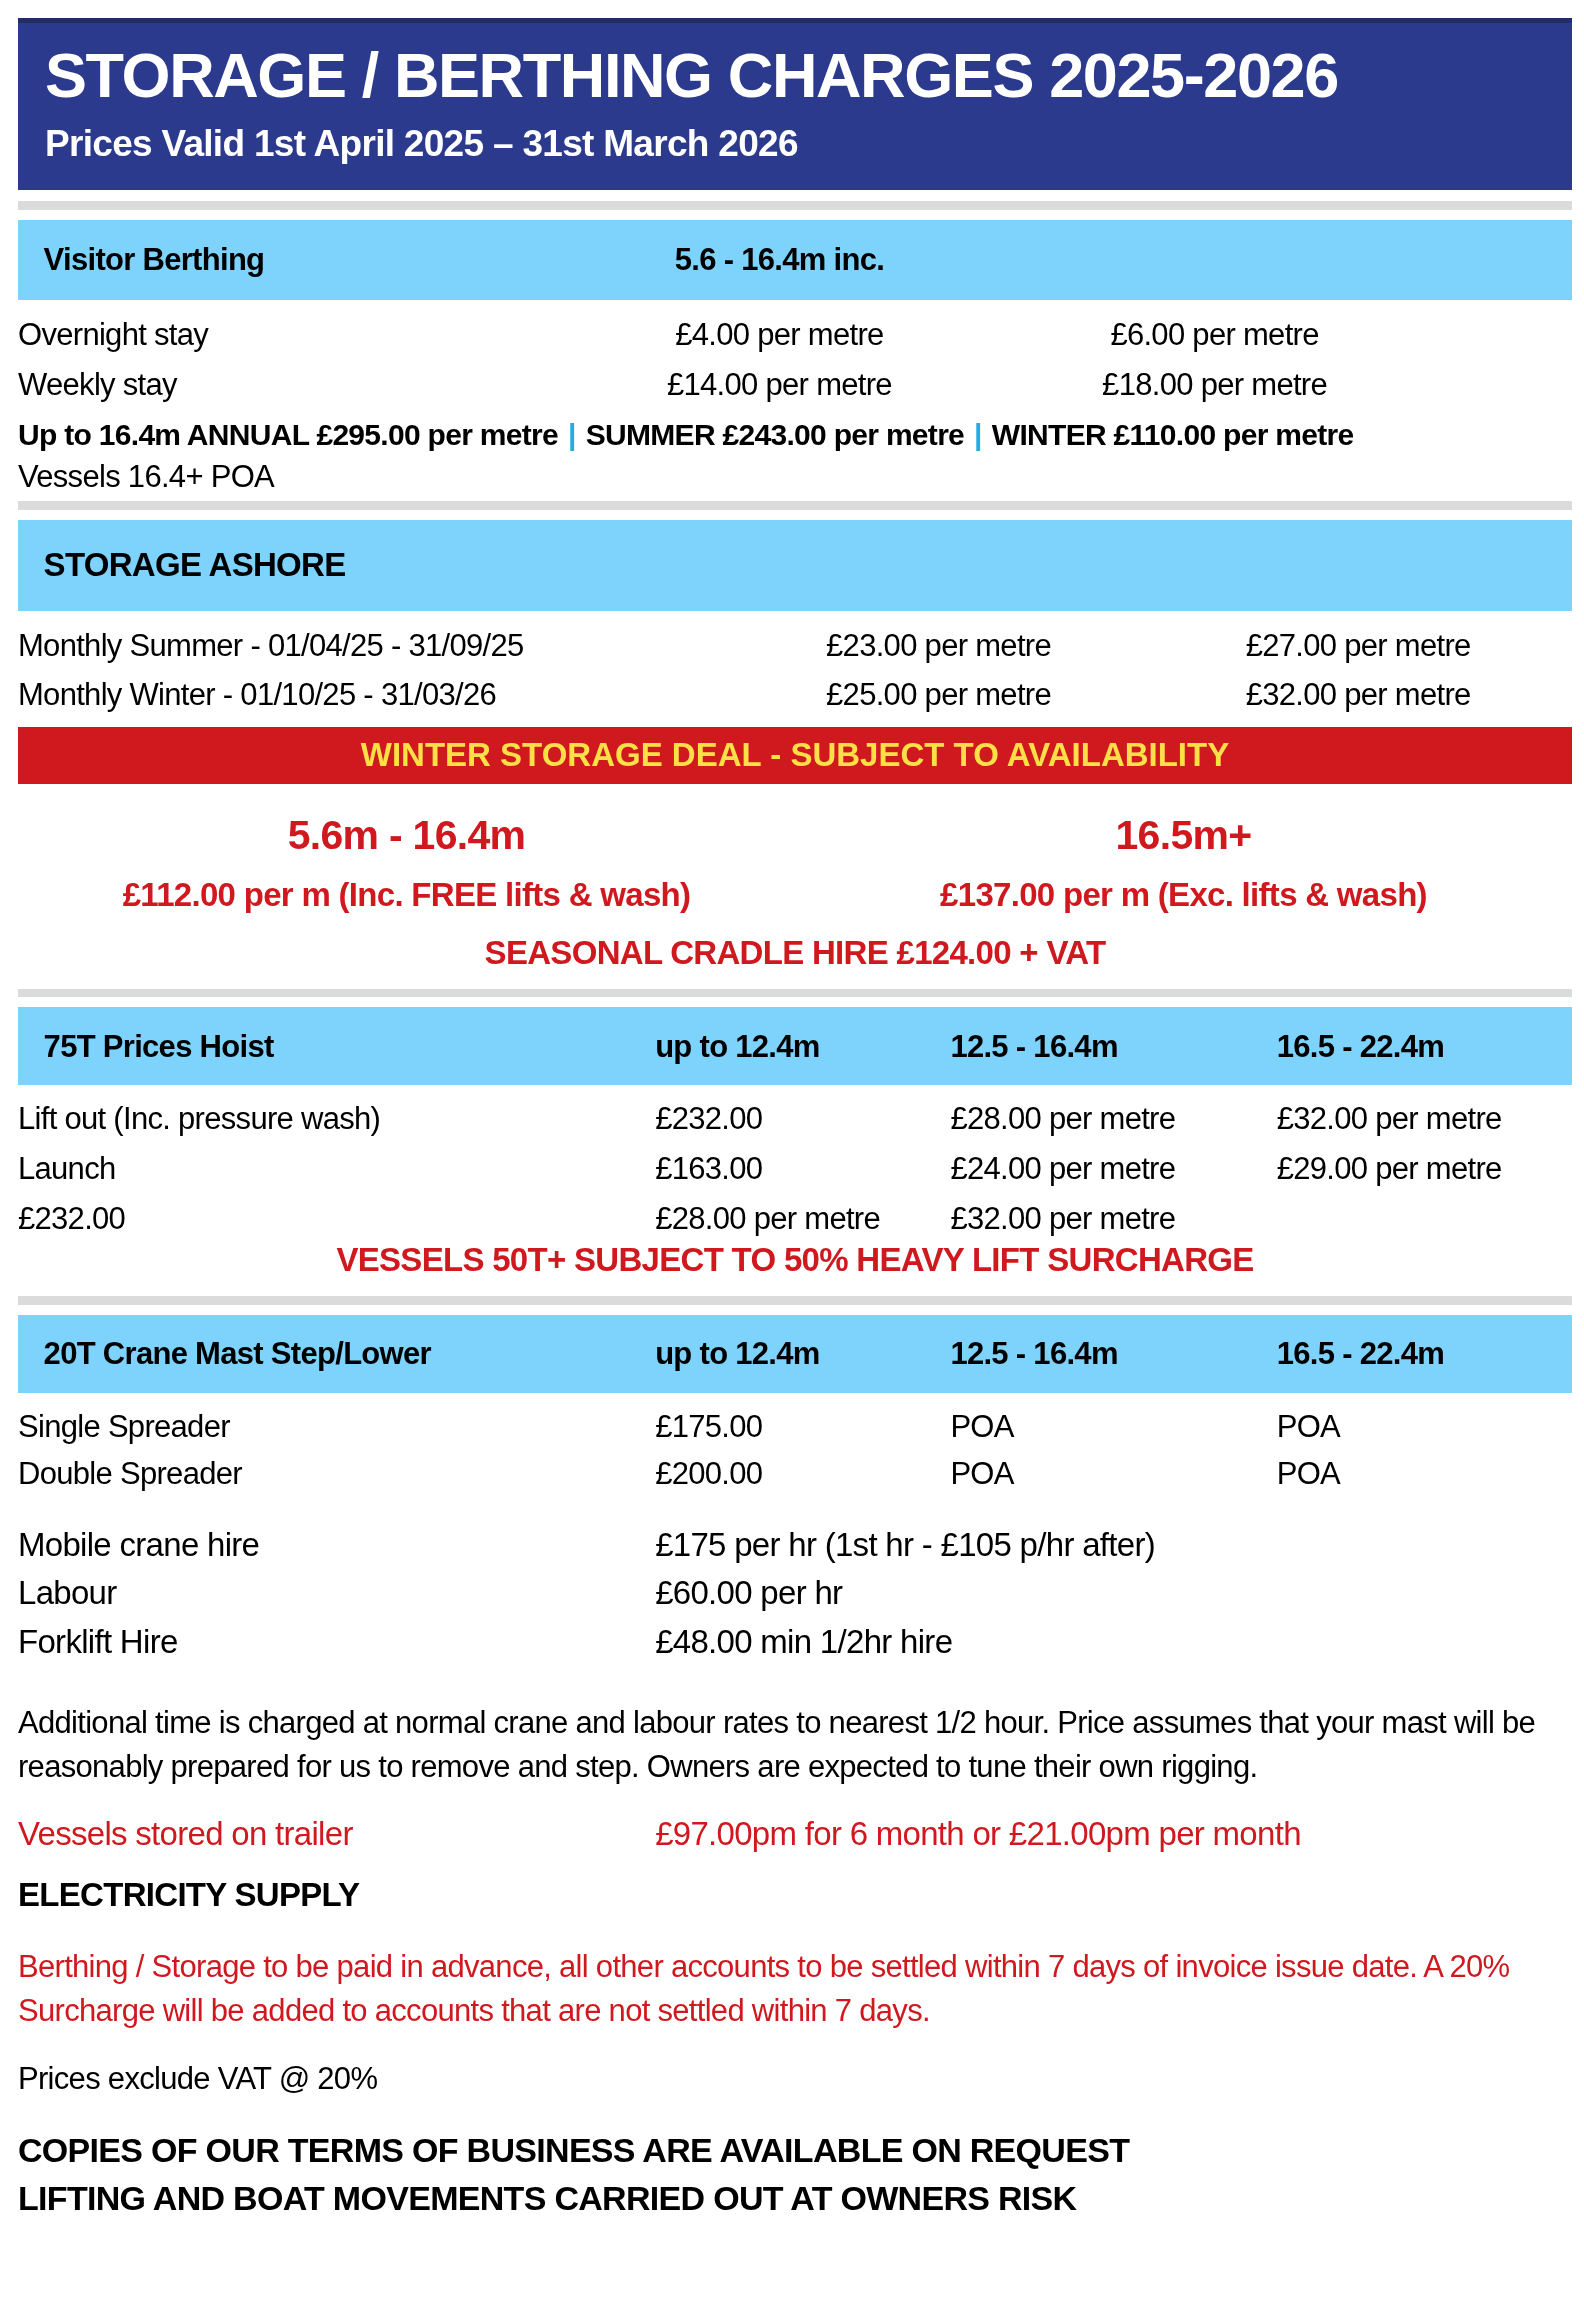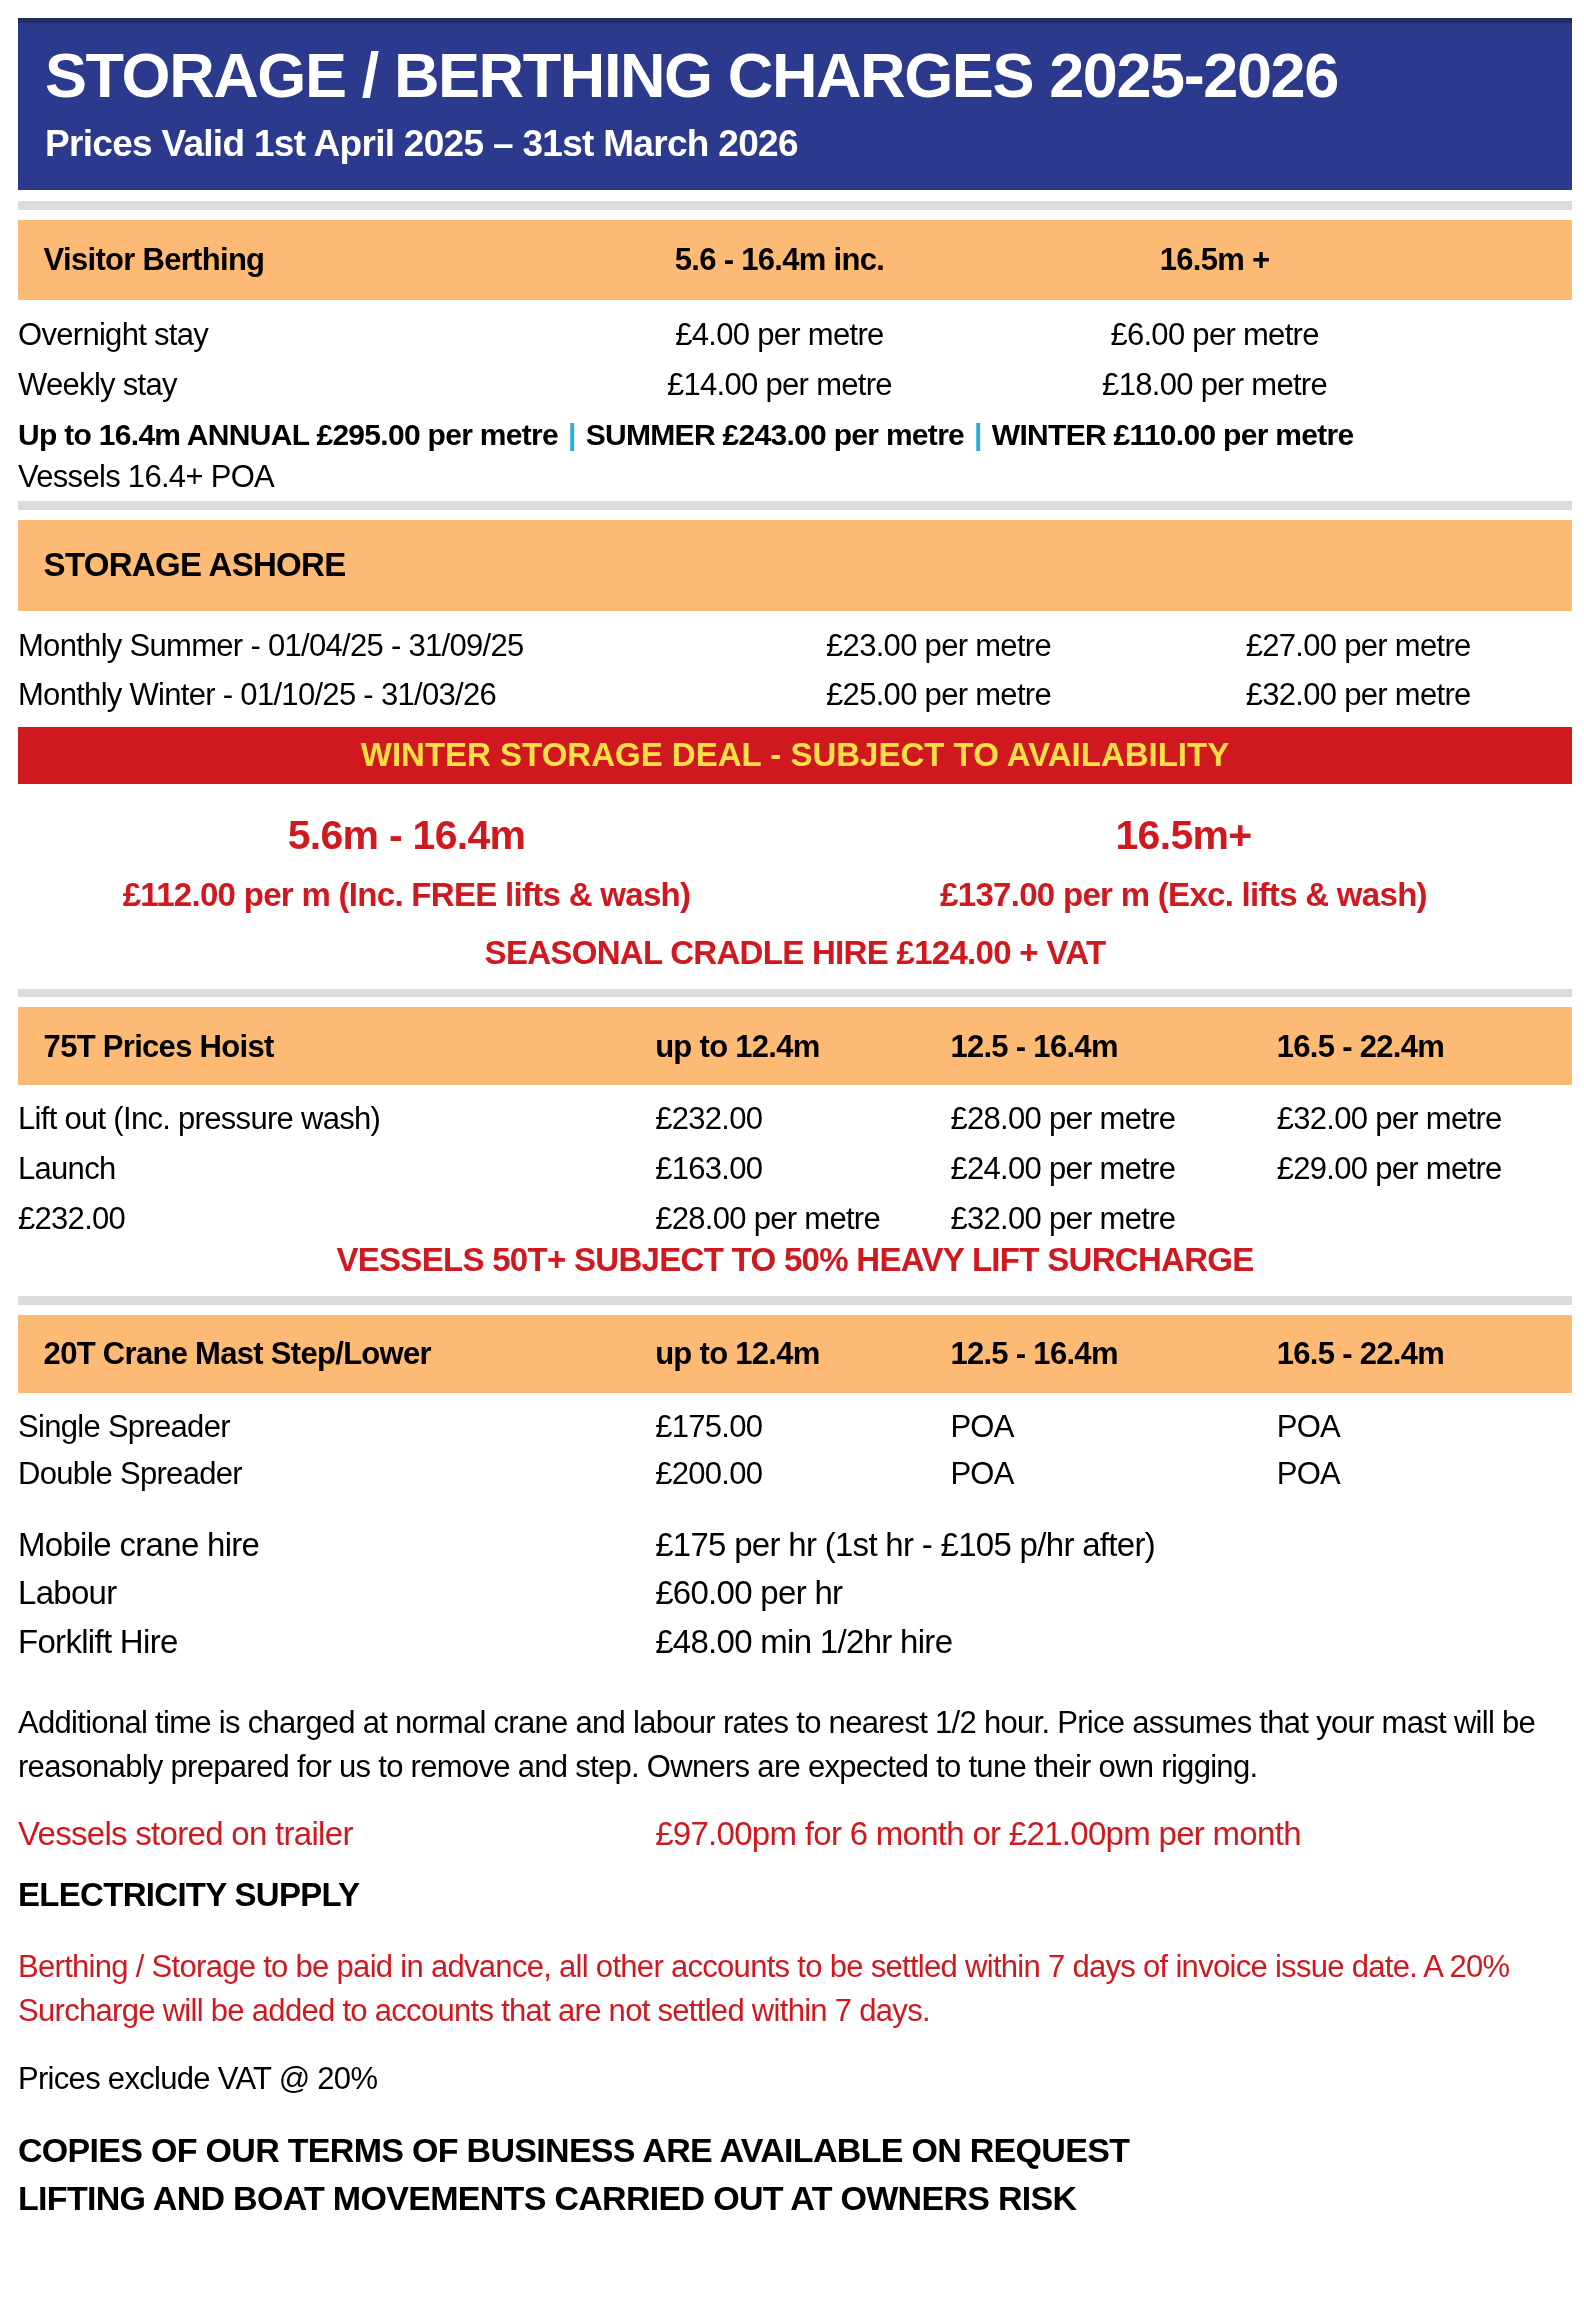--- a/index.html
+++ b/index.html
@@ -12,21 +12,21 @@
   
   .band-blue{
     margin-top:18px;height:172px;background:#2b3a8c;border-top:5px solid #222c6a;
     box-sizing:border-box;padding:18.5px 0 0 27px;
   }
   .page-title{color:#fff;font-weight:bold;font-size:63px;letter-spacing:-1.4px;line-height:1.05;}
   .page-subtitle{color:#fff;font-weight:bold;font-size:37px;margin-top:15.6px;}
   
   .rule{height:8.5px;background:#dbdbdb;}
   .band-gray{
-    background:#fdba74;margin-top:10px;display:grid;align-items:center;
+    background:#7dd3fc;margin-top:10px;display:grid;align-items:center;
     font-weight:bold;font-size:33px;
   }
   .band-gray .c1{padding-left:25.6px;}
   
   .grid-visitor{grid-template-columns:36% 26% 30% 8%;}
   .grid-ashore{grid-template-columns:52% 27% 21%;}
   .grid4{grid-template-columns:41% 19% 21% 19%;}
   .grid2{grid-template-columns:41% 59%;}
   .row{display:grid;font-size:31px;line-height:33px;}
   .row .ctr{text-align:center;}
@@ -53,21 +53,20 @@
 
   <div class="band-blue">
     <div class="page-title">STORAGE / BERTHING CHARGES 2025-2026</div>
     <div class="page-subtitle">Prices Valid 1st April 2025 – 31st March 2026</div>
   </div>
 
   <div class="rule" style="margin-top:11.4px"></div>
   <div class="band-gray row grid-visitor" style="height:80px">
     <div class="c1">Visitor Berthing</div>
     <div class="ctr">5.6 - 16.4m inc.</div>
-    <div class="ctr">16.5m +</div>
     <div></div>
   </div>
   <div class="row grid-visitor bold" style="margin-top:18.5px">
     <div>Overnight stay</div>
     <div class="ctr">£4.00 per metre</div>
     <div class="ctr">£6.00 per metre</div>
     <div></div>
   </div>
   <div class="row grid-visitor bold" style="margin-top:17px">
     <div>Weekly stay</div>

